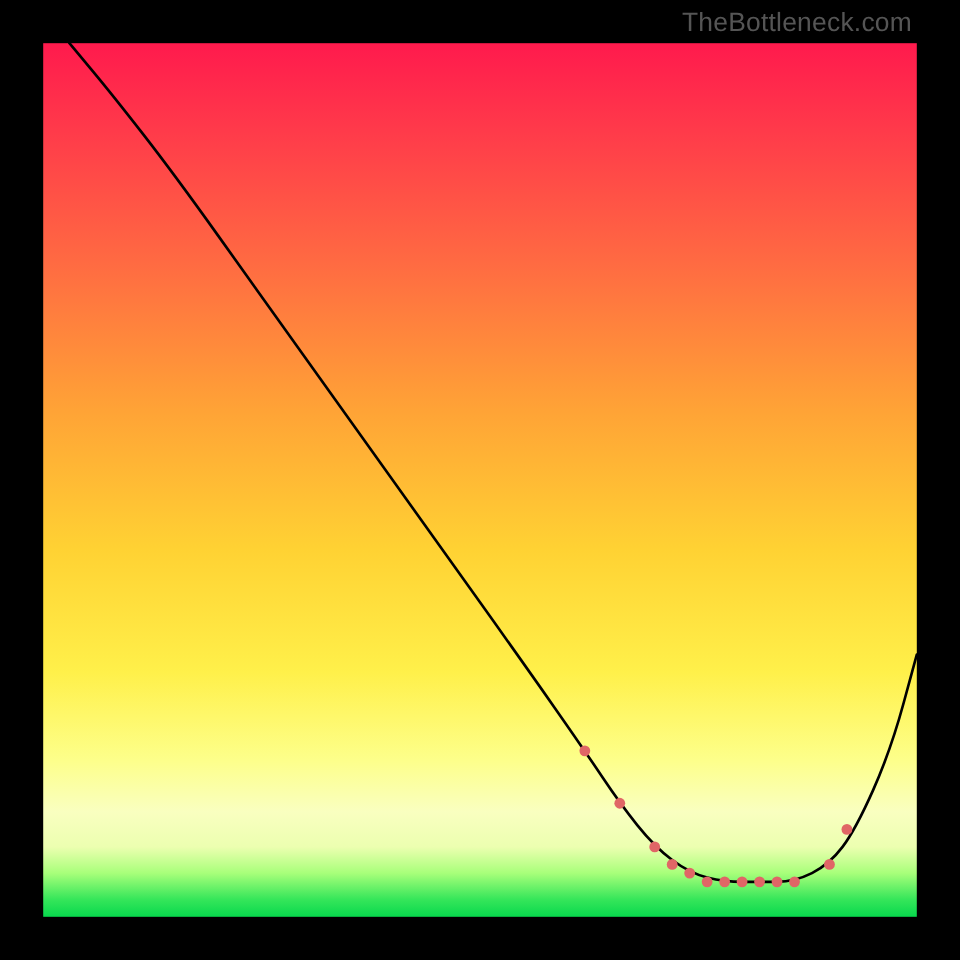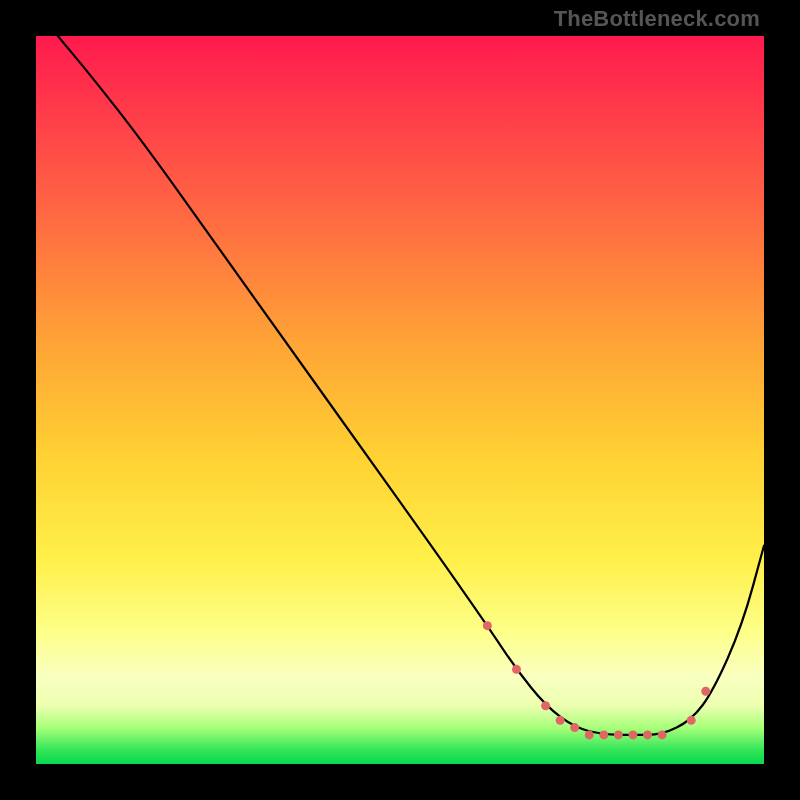--- a/index.html
+++ b/index.html
@@ -51,21 +51,20 @@
     overflow: visible;
   }
   .watermark {
     position: absolute;
     top: 6px;
     right: 40px;
     color: #555;
     font-size: 22px;
     letter-spacing: 0.2px;
     user-select: none;
-    font-weight: bold;
   }
 </style>
 </head>
 <body>
 
 <div class="watermark">TheBottleneck.com</div>
 
 <div class="frame">
   <div class="plot-area"></div>
 

